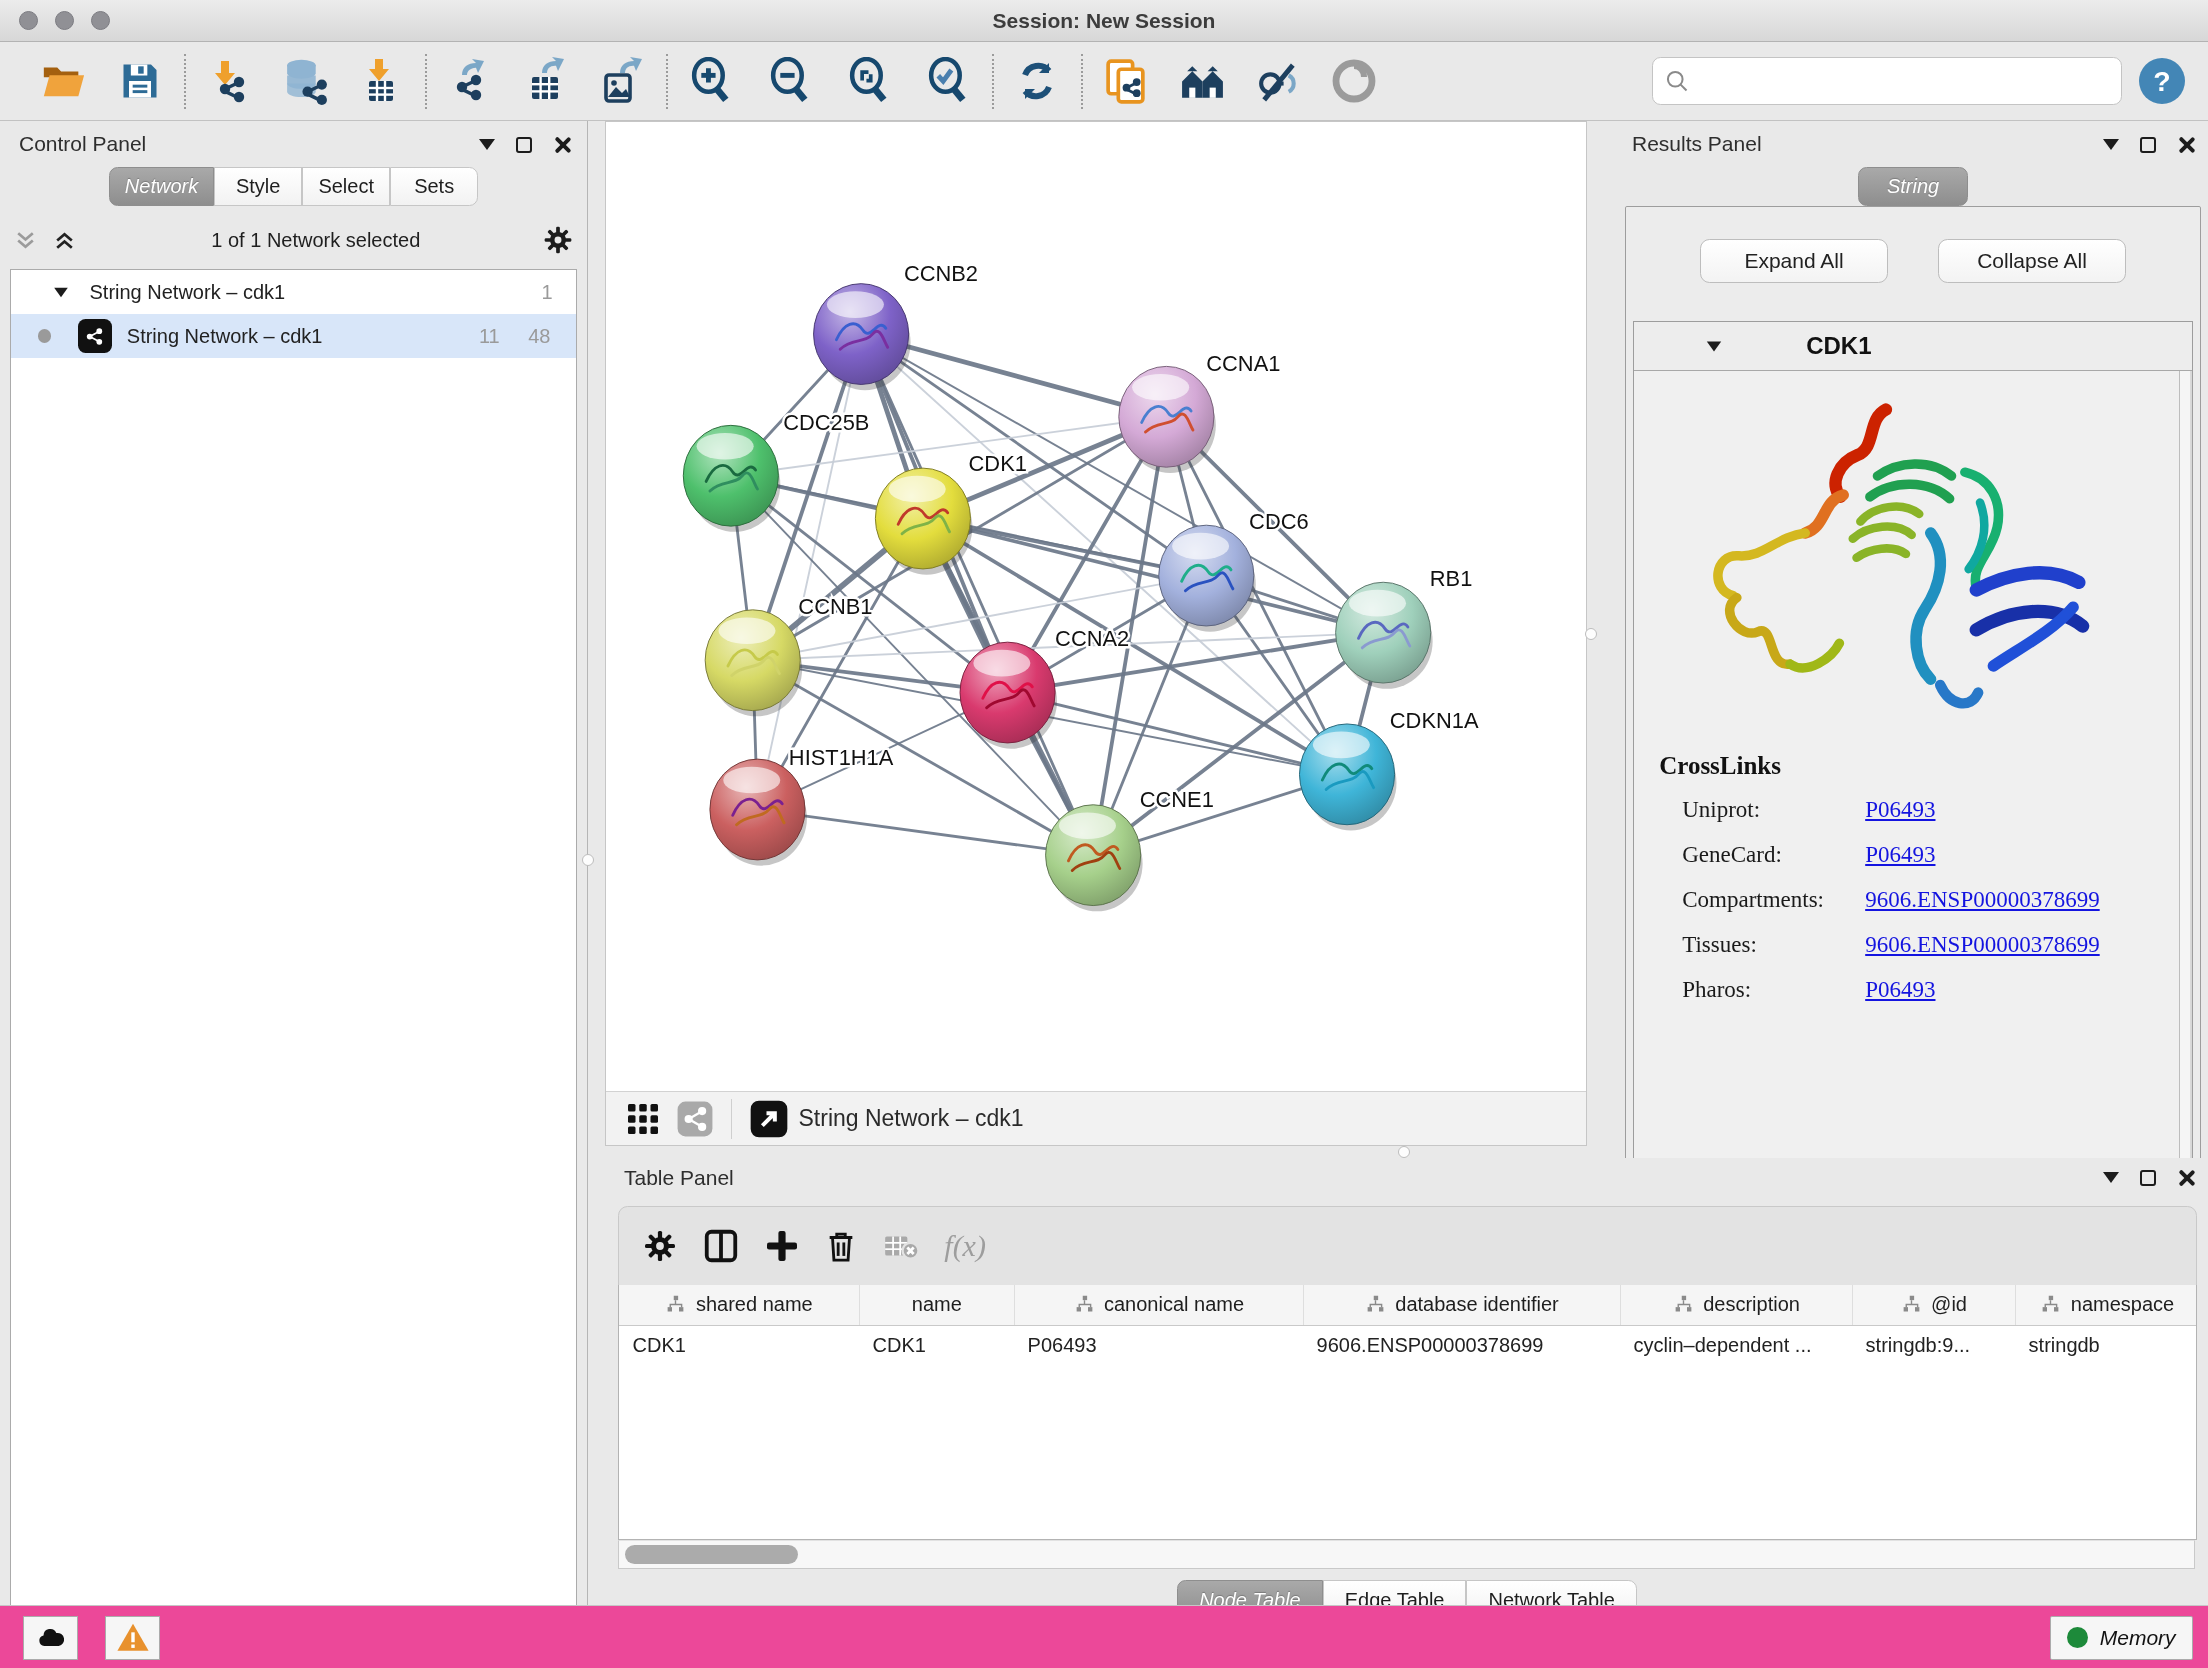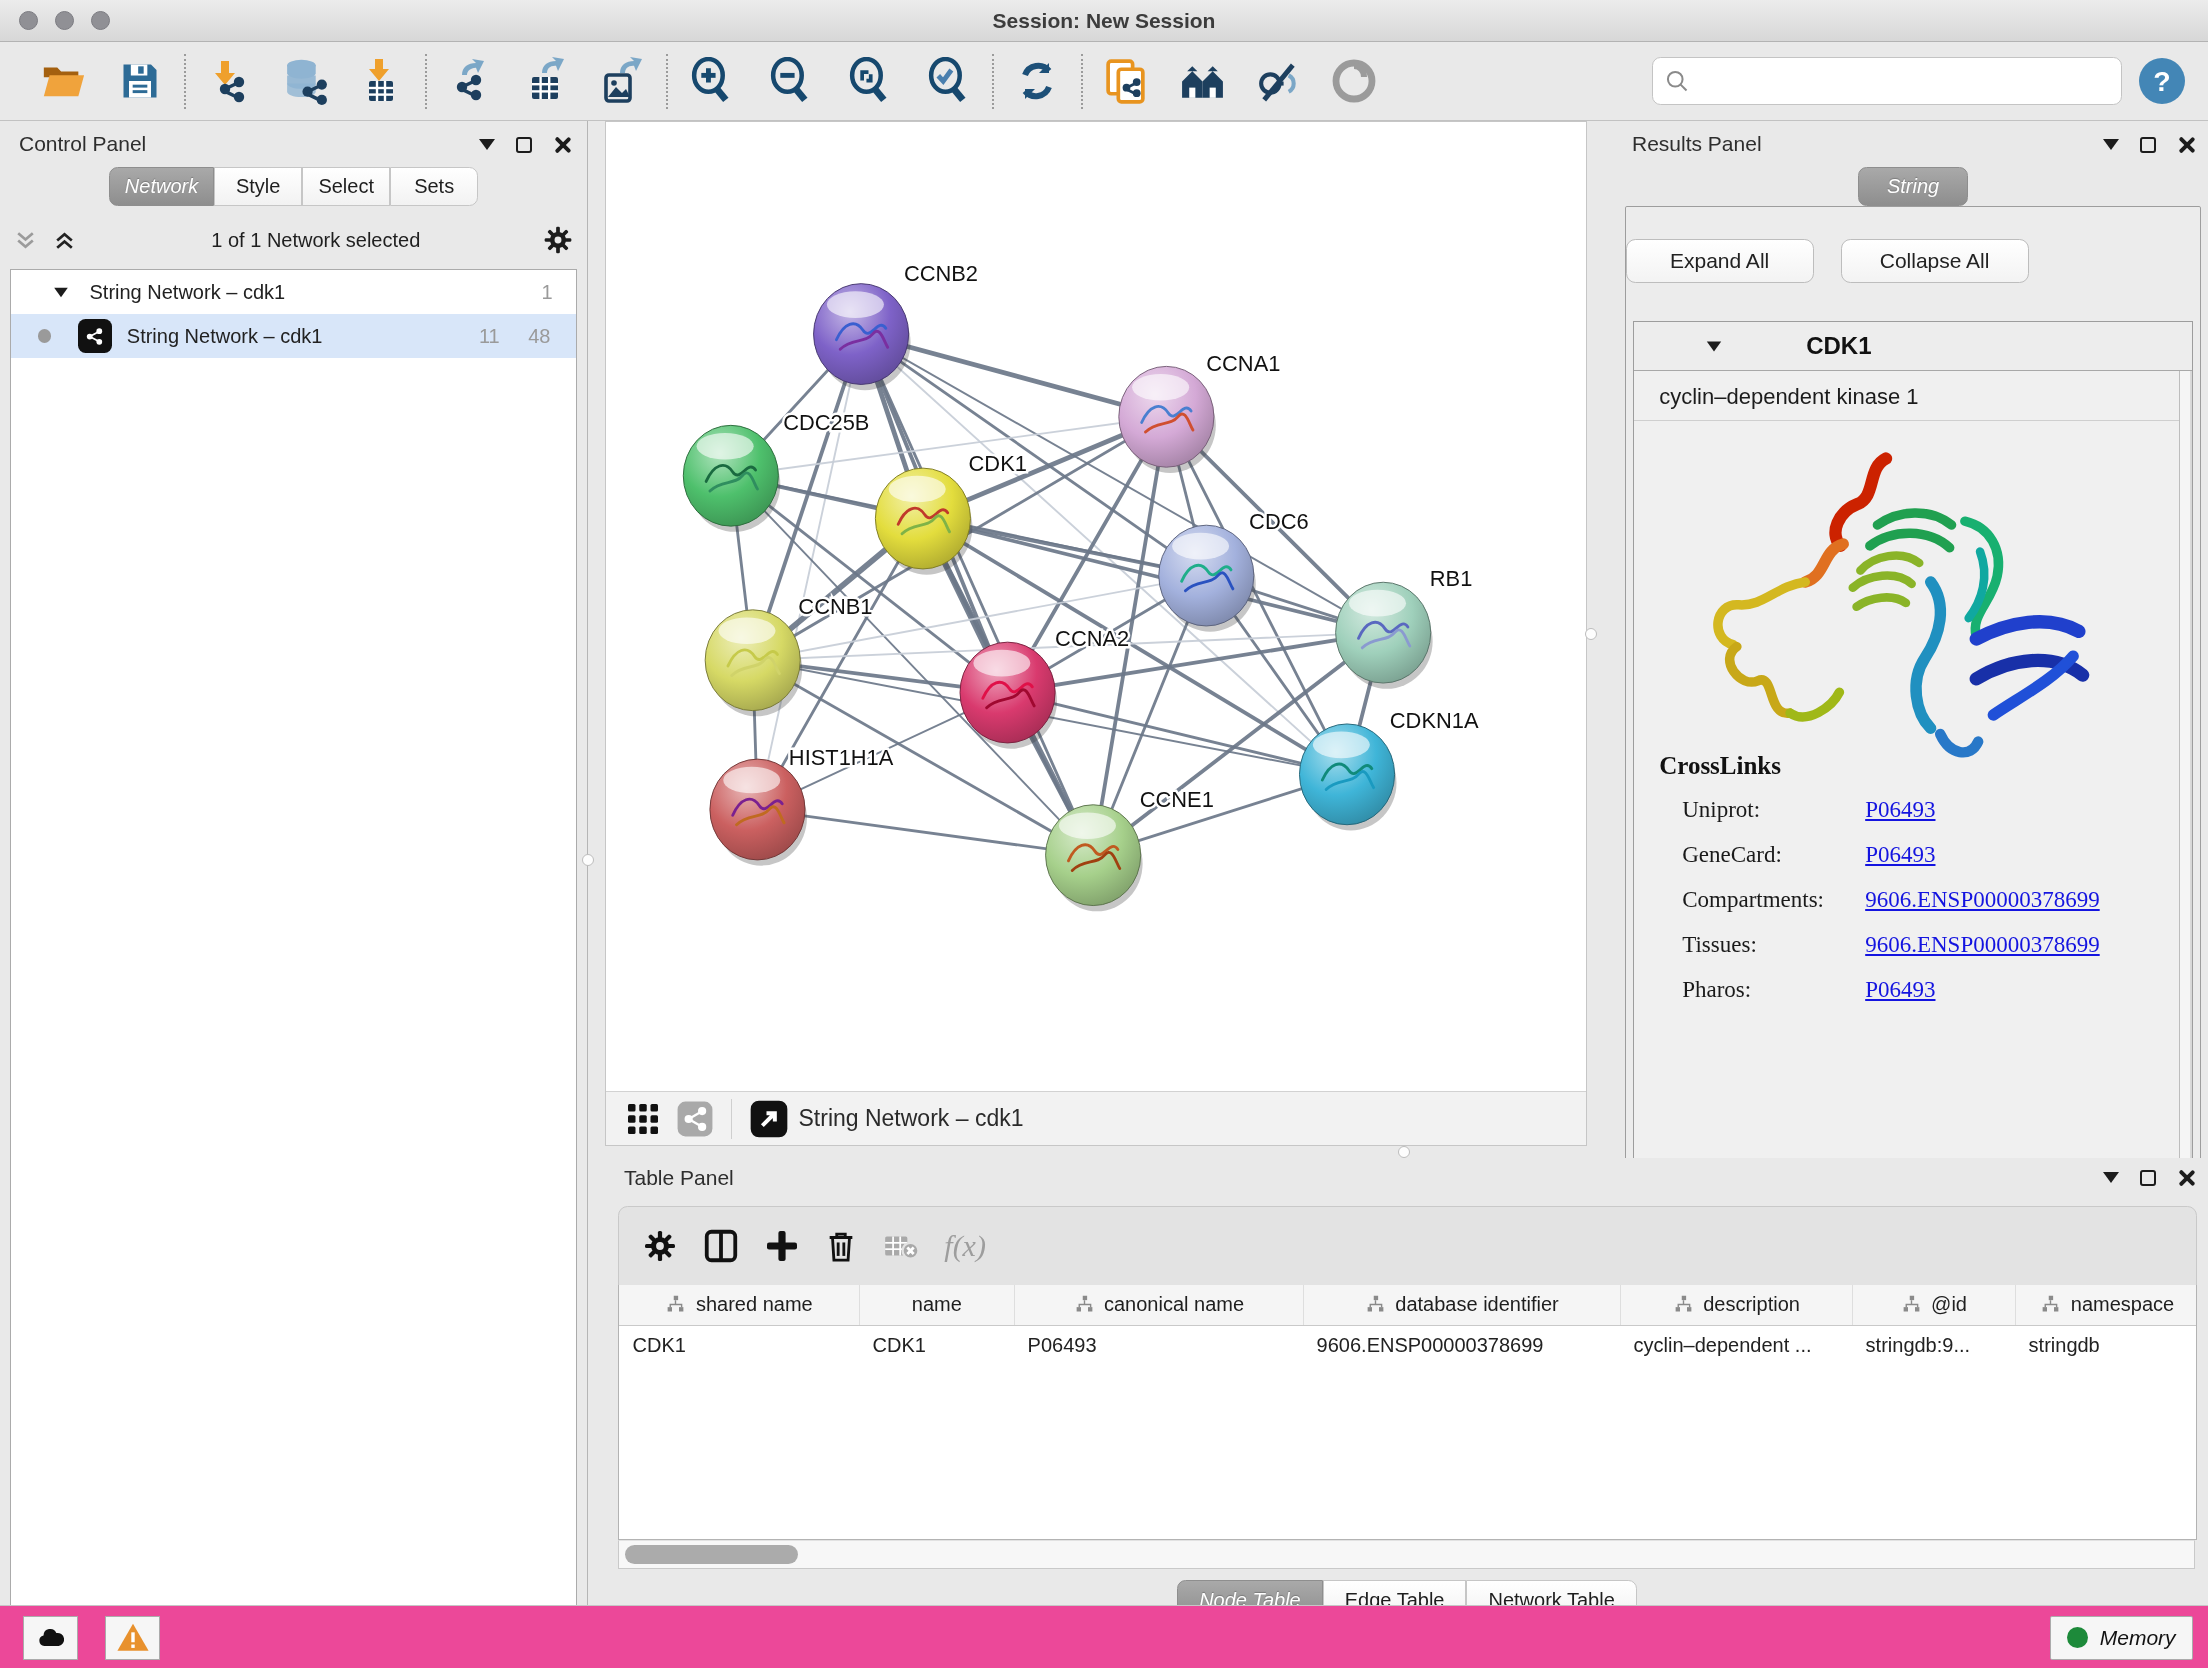--- a/index.html
+++ b/index.html
@@ -73,21 +73,21 @@
   .nb-right { margin-left:auto; display:flex; align-items:center; }
   .nb-check { width:26px; height:26px; border-radius:5.7px; background:#5b9bd5; display:flex; align-items:center; justify-content:center; }
 
   
   .results-panel { position:absolute; left:1617px; top:121px; width:592px; height:1485px; background:#e9e9e9; }
   .rp-head { position:absolute; left:15px; top:11.4px; }
   .rp-ctl { position:absolute; right:15px; top:15px; }
   .rp-tab { position:absolute; left:0; right:0; top:46px; display:flex; justify-content:center; }
   .rp-outer { position:absolute; left:7.6px; right:7.6px; top:85px; height:1037px; background:#ececec;
     border:1.9px solid #9d9d9d; border-radius:1.9px; }
-  .rp-btnrow { display:flex; gap:27px; padding-top:32px; }
+  .rp-btnrow { display:flex; justify-content:center; gap:50px; padding-top:32px; }
   .rp-btn { min-width:188px; height:44px; background:linear-gradient(#fff,#f3f3f3); border:1px solid #bdbdbd;
     border-radius:9.5px; font-size:21px; display:flex; align-items:center; justify-content:center; cursor:pointer; }
   .gene-box { position:absolute; left:7.6px; right:7.6px; top:114px; bottom:9.5px; background:#f0f0f0;
     border:1px solid #9d9d9d; overflow:hidden; }
   .gene-head { height:49px; display:flex; align-items:center; border-bottom:1px solid #a8a8a8; background:#ededed; }
   .gene-head .ctl-tri { margin-left:72px; }
   .gene-sym { font-size:24px; font-weight:bold; margin-left:84px; color:#111; }
   .gene-desc { font-size:22px; color:#1c1c1c; padding:13.3px 0 9.5px 25px; border-bottom:1px solid #cfcfcf; }
   .gene-scroll { position:absolute; right:0; top:49px; bottom:0; width:12.4px; background:#f5f5f5;
     border-left:1px solid #bdbdbd; box-shadow:inset -1.9px 0 0 #d8d8d8; }
@@ -621,21 +621,20 @@
   <div class="rp-outer">
     <div class="rp-btnrow">
       <div class="rp-btn">Expand All</div>
       <div class="rp-btn">Collapse All</div>
     </div>
     <div class="gene-box">
       <div class="gene-head">
         <span class="ctl-tri" style="transform:scale(.9)"></span>
         <span class="gene-sym">CDK1</span>
       </div>
-      <div class="gene-desc">cyclin–dependent kinase 1</div>
       <svg width="447" height="399" viewBox="0 0 470 420" style="margin:9.5px 0 0 57px">
         <g fill="none" stroke-linecap="round">
           <path d="M205 30c-20 10-10 40-30 48s-30 30-18 44" stroke="#cc2200" stroke-width="13"></path>
           <path d="M160 120c-22 6-18 34-40 40" stroke="#e07020" stroke-width="12"></path>
           <path d="M120 160c-30 4-44 26-70 24s-30 36-6 42" stroke="#d4b820" stroke-width="10"></path>
           <path d="M48 228c-20 14 4 44 22 36s10 38 34 34" stroke="#c8a818" stroke-width="10"></path>
           <path d="M104 298c18 12 44-6 52-22" stroke="#a0b818" stroke-width="10"></path>
           <path d="M178 148c14-16 44-22 62-8m-70 26c16-14 46-18 62-4m-58 24c14-10 38-14 52-4" stroke="#8ab428" stroke-width="9"></path>
           <path d="M196 100c22-16 56-18 78 0m-86 22c24-18 62-18 84 2" stroke="#20a050" stroke-width="10"></path>
           <path d="M288 96c26 6 40 30 34 58s-28 40-22 64" stroke="#18b070" stroke-width="10"></path>

